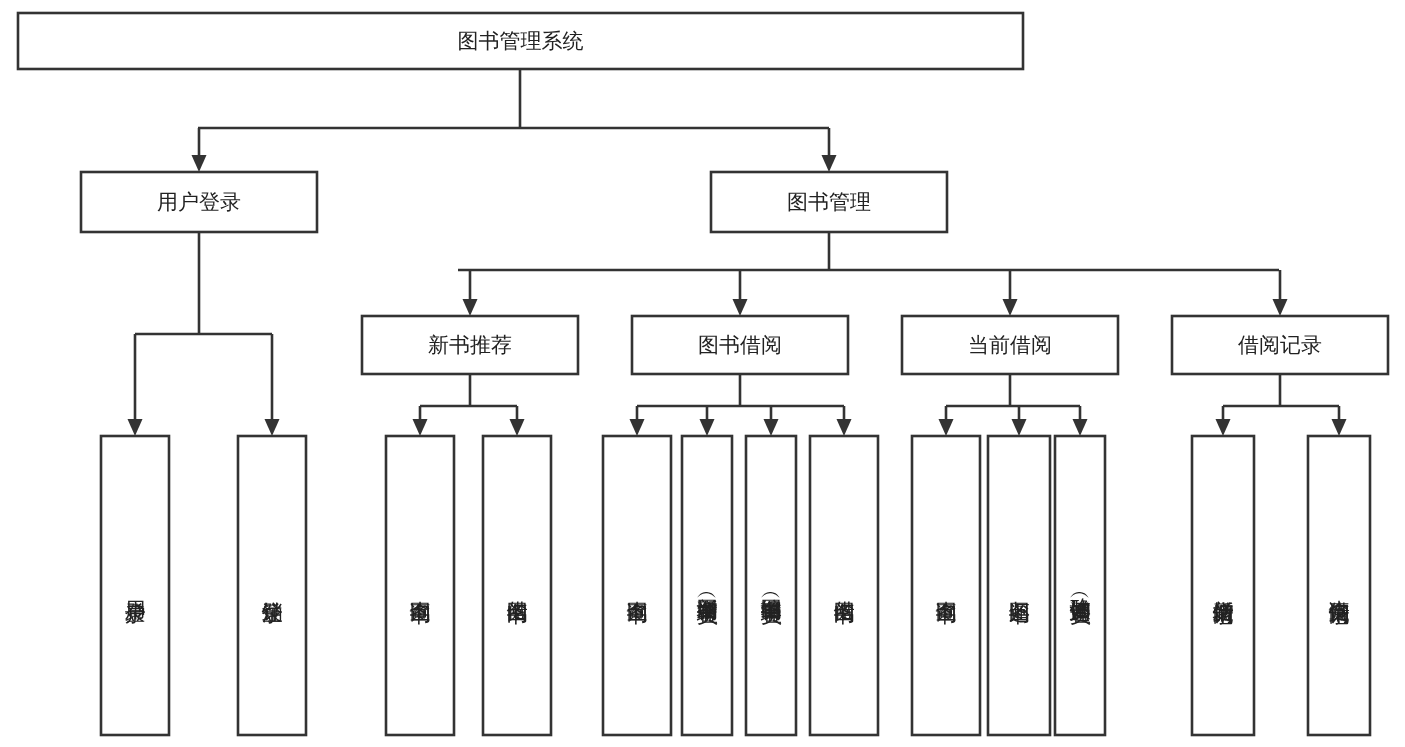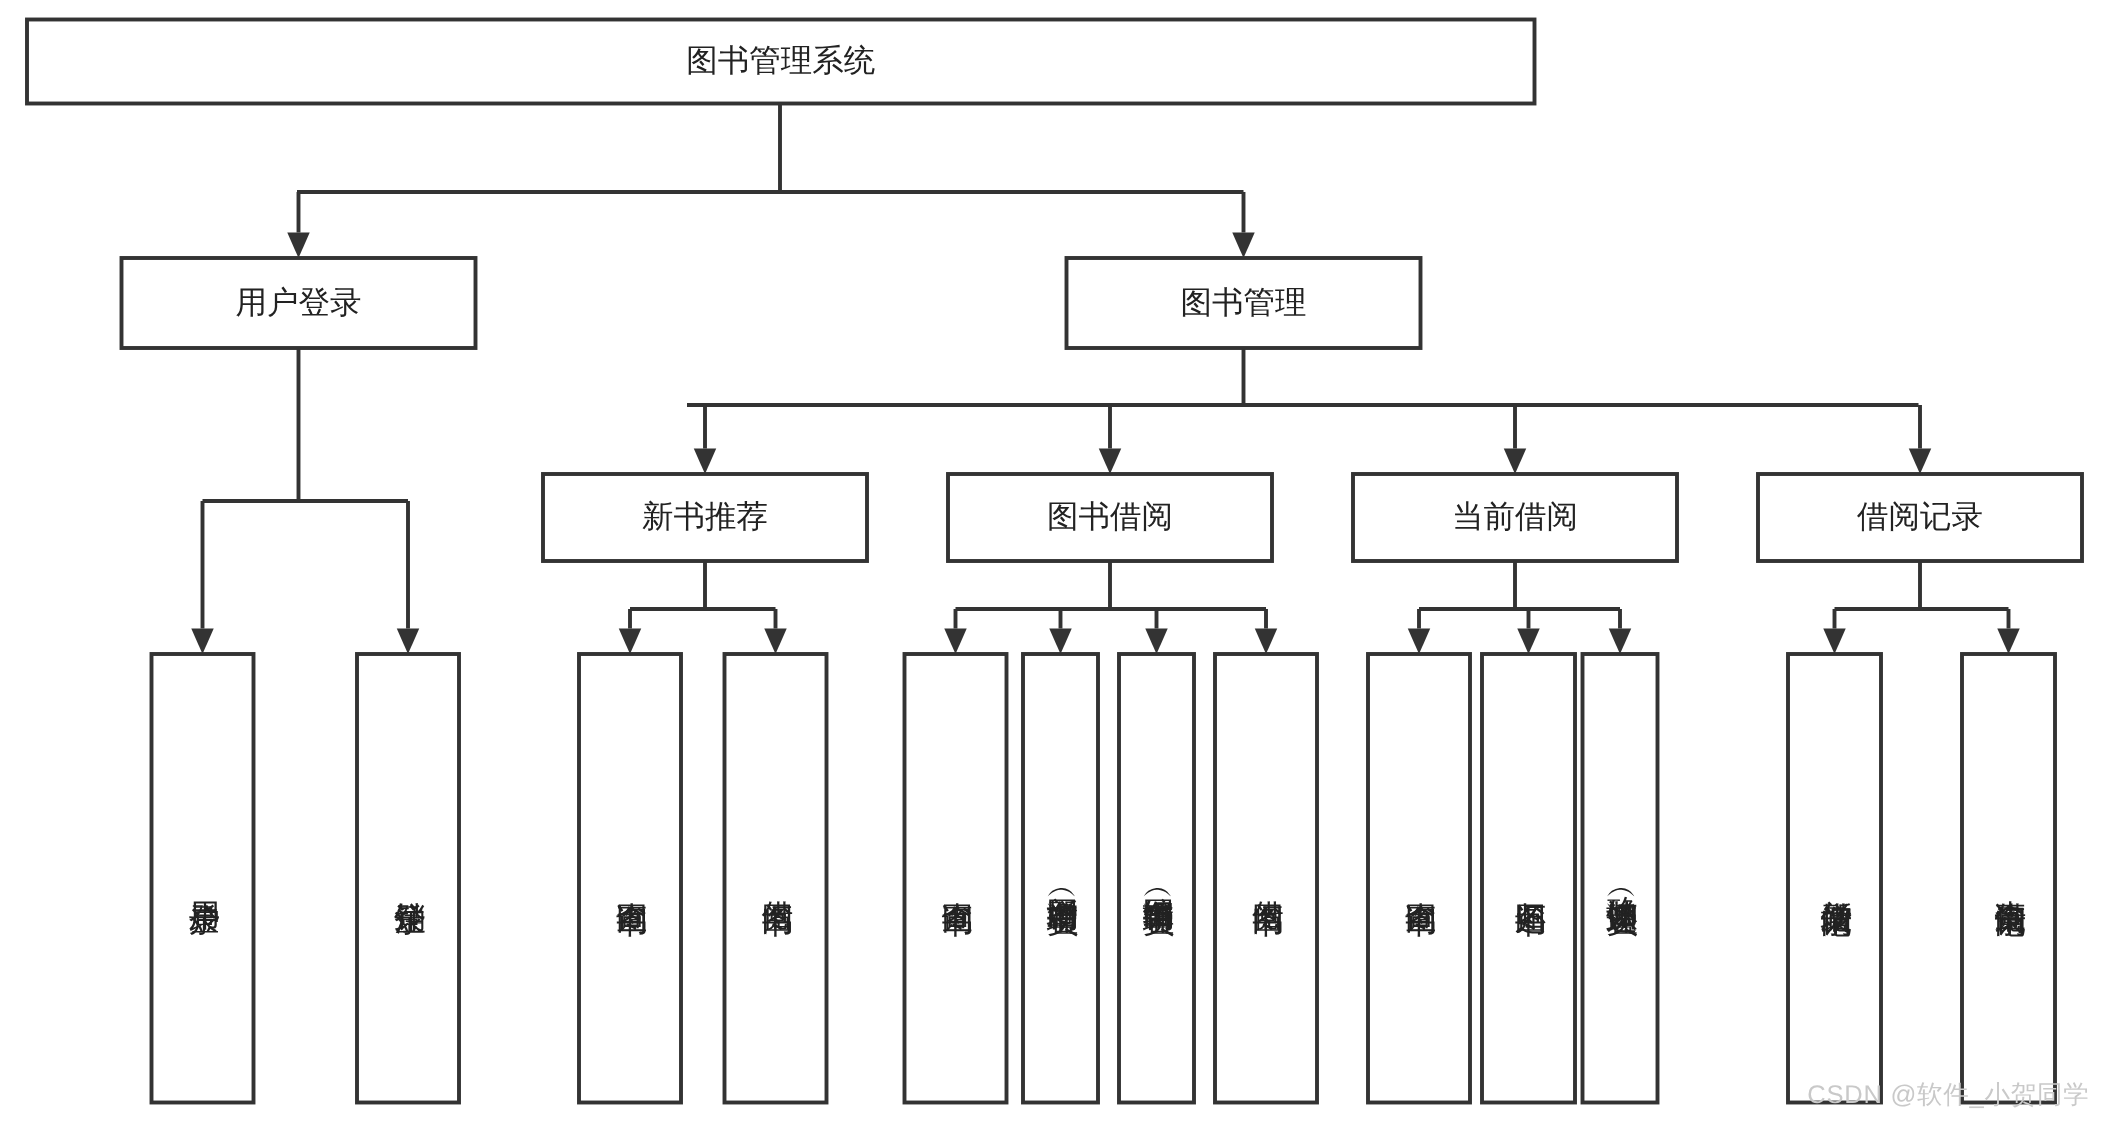--- a/index.html
+++ b/index.html
@@ -175,14 +175,13 @@
       <div class="vlabel" style="left: 603px; top: 436px; width: 68px; height: 299px;">查询图书</div>
       <div class="vlabel" style="left: 682px; top: 436px; width: 50px; height: 299px;">新增图书（管理员）</div>
       <div class="vlabel" style="left: 746px; top: 436px; width: 50px; height: 299px;">编辑图书（管理员）</div>
       <div class="vlabel" style="left: 810px; top: 436px; width: 68px; height: 299px;">借阅图书</div>
       <div class="vlabel" style="left: 912px; top: 436px; width: 68px; height: 299px;">查询图书</div>
       <div class="vlabel" style="left: 988px; top: 436px; width: 62px; height: 299px;">归还图书</div>
       <div class="vlabel" style="left: 1055px; top: 436px; width: 50px; height: 299px;">确认归还（管理员）</div>
       <div class="vlabel" style="left: 1192px; top: 436px; width: 62px; height: 299px;">新增借阅记录</div>
       <div class="vlabel" style="left: 1308px; top: 436px; width: 62px; height: 299px;">查询借阅记录</div>
     </div>
-  <div class="watermark">CSDN @软件_小贺同学</div>
 </div>
 
 </body></html>

